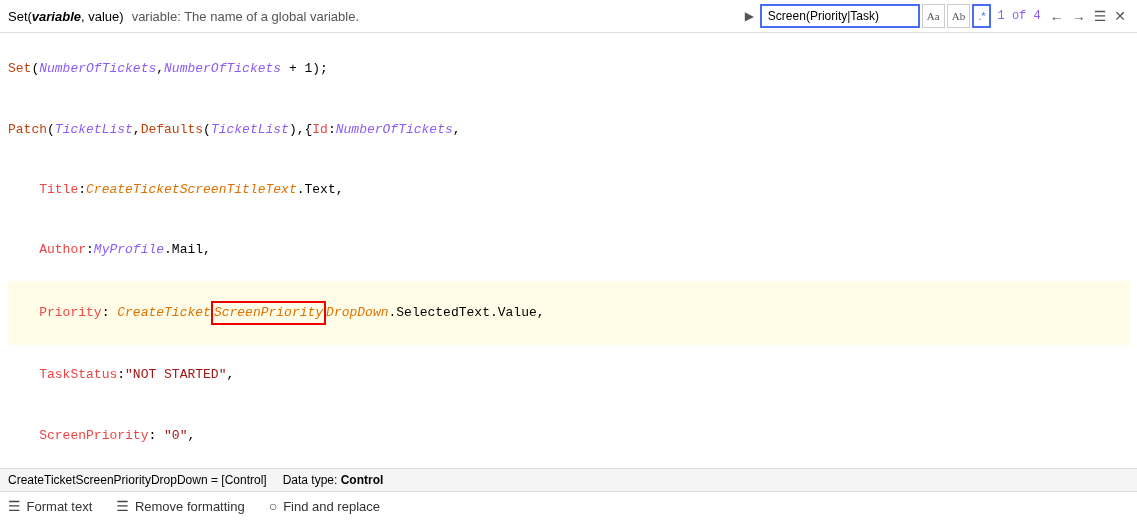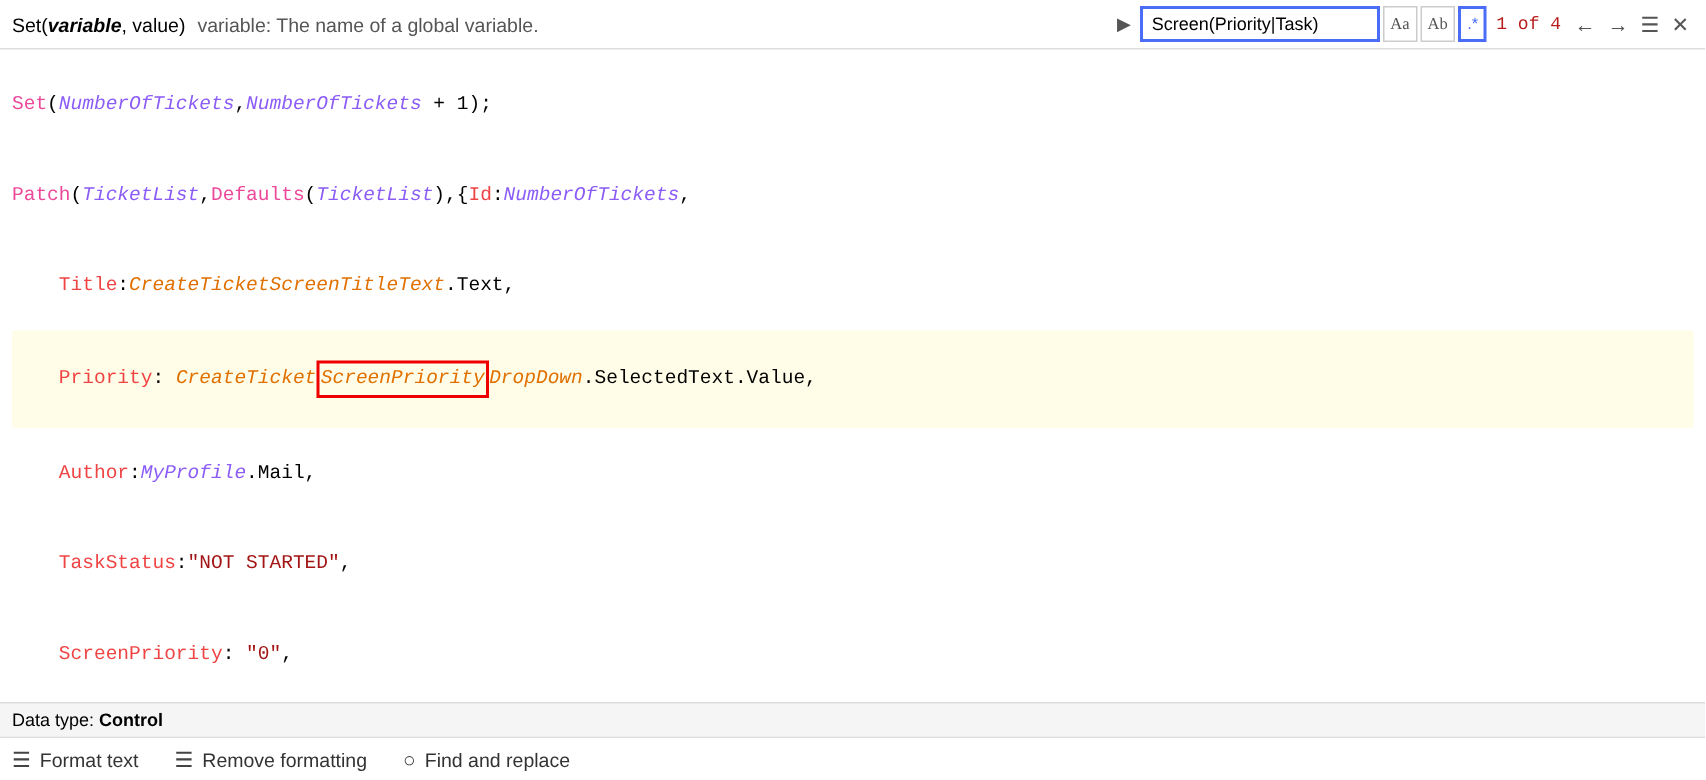--- a/index.html
+++ b/index.html
@@ -68,21 +68,21 @@
       background: none;
       border: 2px solid #4a6cf7;
       cursor: pointer;
       font-size: 11px;
       padding: 1px 4px;
       color: #4a6cf7;
       height: 24px;
     }
     .search-count {
       font-size: 12px;
-      color: #b91c1c;
+      color: #8b5cf6;
       padding: 0 4px;
       white-space: nowrap;
     }
     .search-nav-btn {
       background: none;
       border: none;
       cursor: pointer;
       font-size: 14px;
       color: #555;
       padding: 0 3px;
@@ -107,21 +107,21 @@
 
     
     .code-line {
       display: block;
       white-space: pre;
       position: relative;
     }
     .code-line.highlighted {
       background: #fffde7;
     }
-    .fn-blue { color: #ec4899; margin-top: 21px; }
+    .fn-blue { color: #c2410c; margin-top: 21px; }
     .id-orange { color: #e07000; font-style: italic; }
     .id-teal { color: #8b5cf6; font-style: italic; }
     .id-green { color: #ef4444; }
     .str { color: #a31515; }
     .plain { color: #000; }
 
     
     .match-box {
       display: inline-block;
       border: 2px solid #e00;
@@ -195,43 +195,44 @@
   </span>
 
   <span class="code-line">
 <span class="fn-blue">Patch</span><span class="plain">(</span><span class="id-teal">TicketList</span><span class="plain">,</span><span class="fn-blue">Defaults</span><span class="plain">(</span><span class="id-teal">TicketList</span><span class="plain">),{</span><span class="id-green">Id</span><span class="plain">:</span><span class="id-teal">NumberOfTickets</span><span class="plain">,</span>
   </span>
 
   <span class="code-line">
 <span class="plain">    </span><span class="id-green">Title</span><span class="plain">:</span><span class="id-orange">CreateTicketScreenTitleText</span><span class="plain">.Text,</span>
   </span>
 
+  <span class="code-line">
+<span class="plain">    </span><span class="id-green">Author</span><span class="plain">:</span><span class="id-teal">MyProfile</span><span class="plain">.Mail,</span>
+  </span>
+
   <span class="code-line highlighted">
 <span class="plain">    </span><span class="id-green">Priority</span><span class="plain">: </span><span class="id-orange">CreateTicket</span><span class="match-box"><span class="id-orange">ScreenPriority</span></span><span class="id-orange">DropDown</span><span class="plain">.SelectedText.Value,</span>
   </span>
 
   <span class="code-line">
-<span class="plain">    </span><span class="id-green">Author</span><span class="plain">:</span><span class="id-teal">MyProfile</span><span class="plain">.Mail,</span>
-  </span>
-
-  <span class="code-line">
 <span class="plain">    </span><span class="id-green">TaskStatus</span><span class="plain">:</span><span class="str">"NOT STARTED"</span><span class="plain">,</span>
   </span>
 
   <span class="code-line">
 <span class="plain">    </span><span class="id-green">ScreenPriority</span><span class="plain">: </span><span class="str">"0"</span><span class="plain">,</span>
   </span>
 
   <span class="code-line">
 
   </span>
 
 </div>
 
 <div class="status-bar">
+  <span>CreateTicketScreenPriorityDropDown = [Control]</span>
   <span>
     <span>Data type:</span>
     <span class="status-bold">Control</span>
   </span>
 </div>
 
 <div class="bottom-toolbar">
   <div class="toolbar-item">
     <span class="toolbar-icon">☰</span>
     <span>Format text</span>

